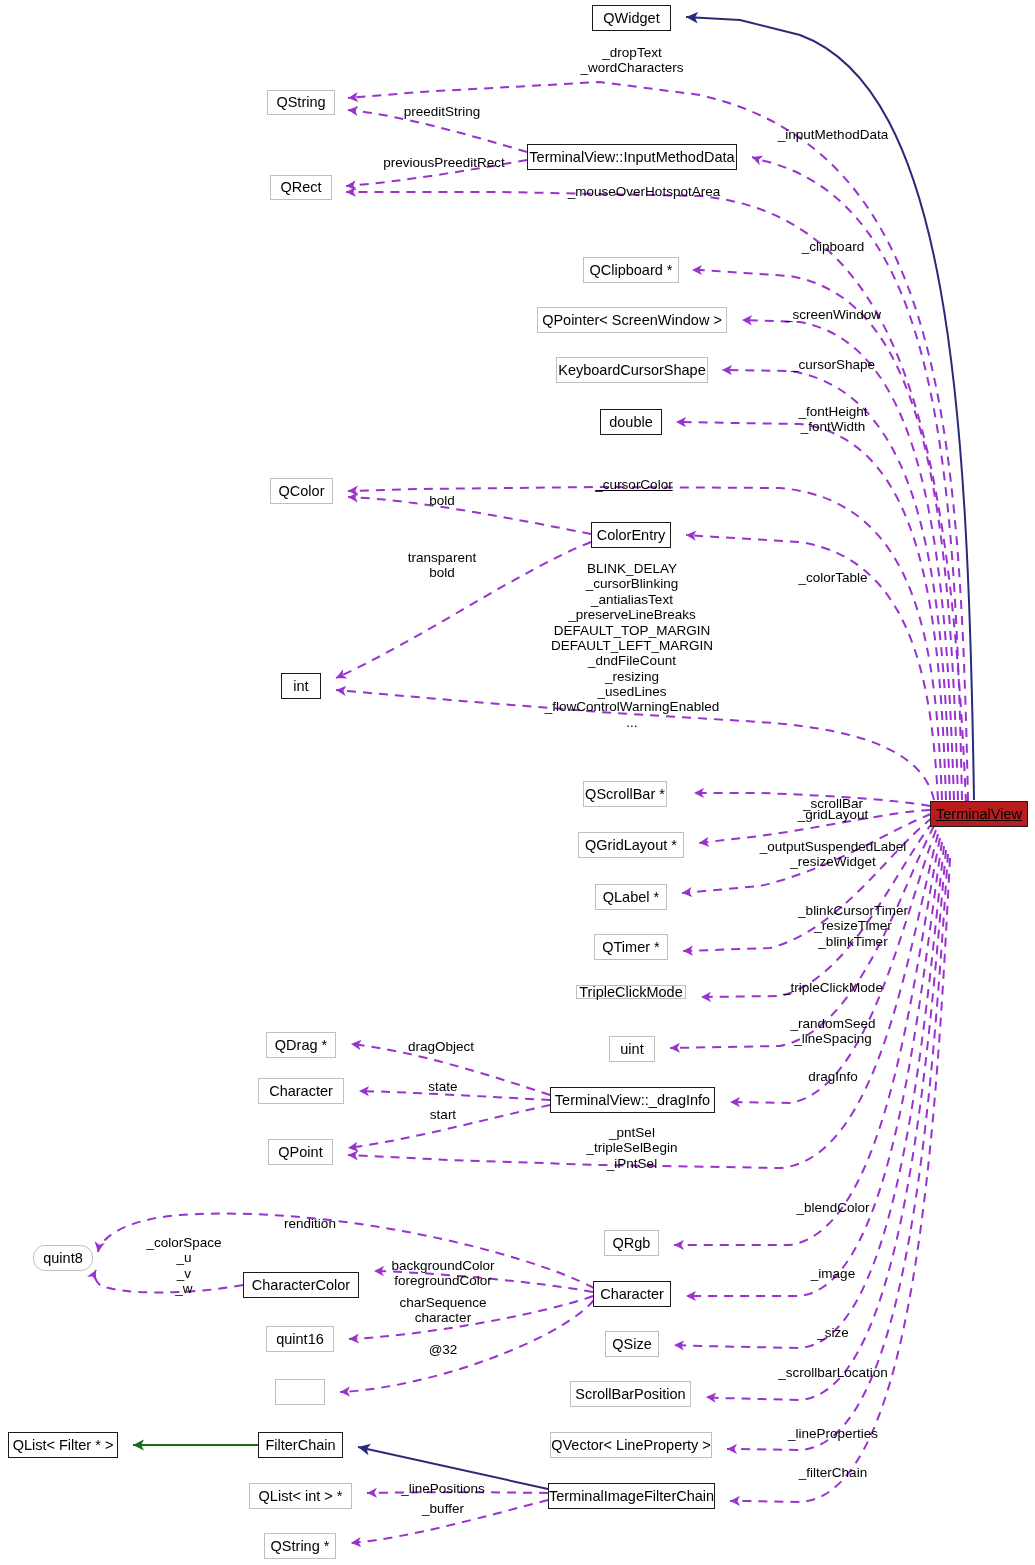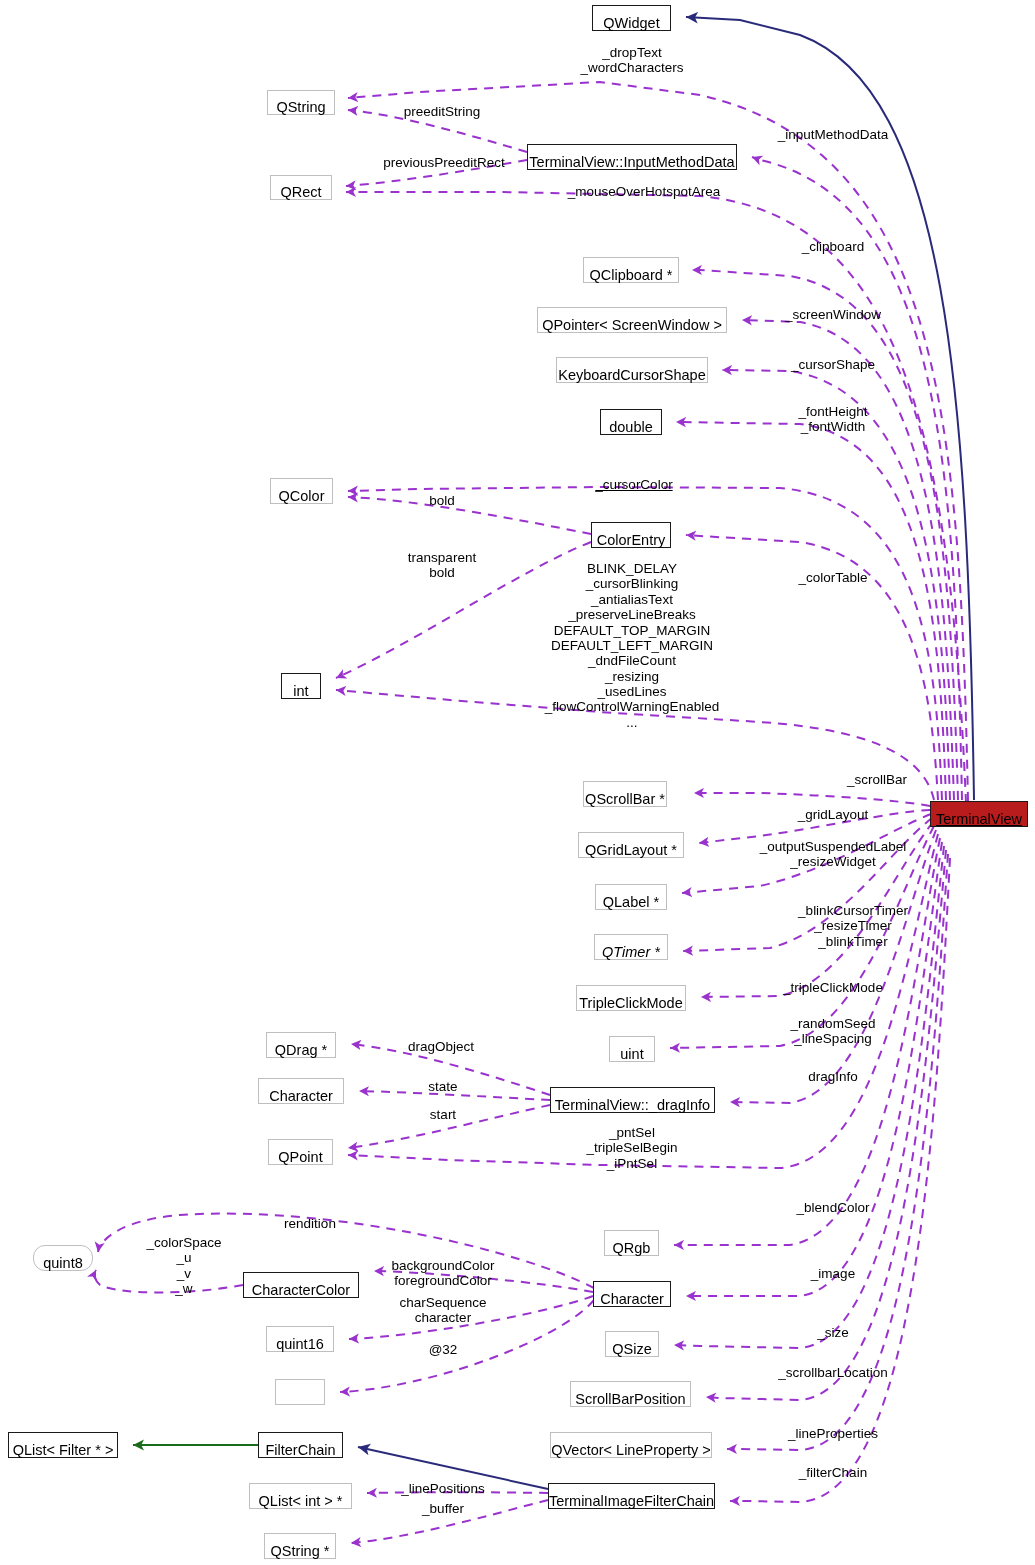--- a/index.html
+++ b/index.html
@@ -3,21 +3,21 @@
 <meta charset="utf-8">
 <title>TerminalView Collaboration Diagram</title>
 <style>
   html,body{margin:0;padding:0;background:#ffffff;}
   body{font-family:"Liberation Sans", sans-serif;}
   #canvas{position:relative;width:1035px;height:1565px;background:#fff;overflow:hidden;}
   svg#edges{position:absolute;left:0;top:0;width:1035px;height:1565px;pointer-events:none;}
   .node{
     position:absolute;
     box-sizing:border-box;
-    display:flex;align-items:flex-end;justify-content:center;
+    display:flex;align-items:center;justify-content:center;
     background:#ffffff;
     font-size:14.5px;
     color:#000;
     line-height:1;
     white-space:nowrap;
   }
   .node.doc{border:1.5px solid #1a1a1a;}
   .node.undoc{border:1.5px solid #bfbfbf;}
   .node.self{background:#b91c1c;border:1.5px solid #1a1a1a;text-decoration:underline;}
   .elabel{
@@ -179,24 +179,24 @@
       </div>
       <div class="node self" style="left: 930px; top: 801px; width: 98px; height: 26px;">
         <span>TerminalView</span>
       </div>
       <div class="node undoc" style="left: 578px; top: 832px; width: 106px; height: 26px;">
         <span>QGridLayout *</span>
       </div>
       <div class="node undoc" style="left: 595px; top: 884px; width: 72px; height: 26px;">
         <span>QLabel *</span>
       </div>
-      <div class="node undoc" style="left: 594px; top: 934px; width: 74px; height: 26px; font-style: italic;">
+      <div class="node undoc" style="left: 594px; top: 934px; width: 74px; height: 26px;">
         <span>QTimer *</span>
       </div>
-      <div class="node undoc" style="left: 576px; top: 985px; width: 110px; height: 26px;">
+      <div class="node undoc" style="left: 576px; top: 985px; width: 110px; height: 14px;">
         <span>TripleClickMode</span>
       </div>
       <div class="node undoc" style="left: 266px; top: 1032px; width: 70px; height: 26px;">
         <span>QDrag *</span>
       </div>
       <div class="node undoc" style="left: 609px; top: 1036px; width: 46px; height: 26px;">
         <span>uint</span>
       </div>
       <div class="node undoc" style="left: 258px; top: 1078px; width: 86px; height: 26px;">
         <span>Character</span>
@@ -271,21 +271,21 @@
 _cursorBlinking
 _antialiasText
 _preserveLineBreaks
 DEFAULT_TOP_MARGIN
 DEFAULT_LEFT_MARGIN
 _dndFileCount
 _resizing
 _usedLines
 _flowControlWarningEnabled
 ...</div>
-      <div class="elabel multi" style="left: 833px; top: 772px; margin-left: 44px;">_scrollBar</div>
+      <div class="elabel multi" style="left: 833px; top: 796px;">_scrollBar</div>
       <div class="elabel multi" style="left: 833px; top: 807px;">_gridLayout</div>
       <div class="elabel multi" style="left: 833px; top: 839px;">_outputSuspendedLabel
 _resizeWidget</div>
       <div class="elabel multi" style="left: 833px; top: 903px; margin-left: 20px;">_blinkCursorTimer
 _resizeTimer
 _blinkTimer</div>
       <div class="elabel multi" style="left: 833px; top: 980px;">_tripleClickMode</div>
       <div class="elabel multi" style="left: 833px; top: 1016px;">_randomSeed
 _lineSpacing</div>
       <div class="elabel multi" style="left: 441px; top: 1039px;">dragObject</div>

